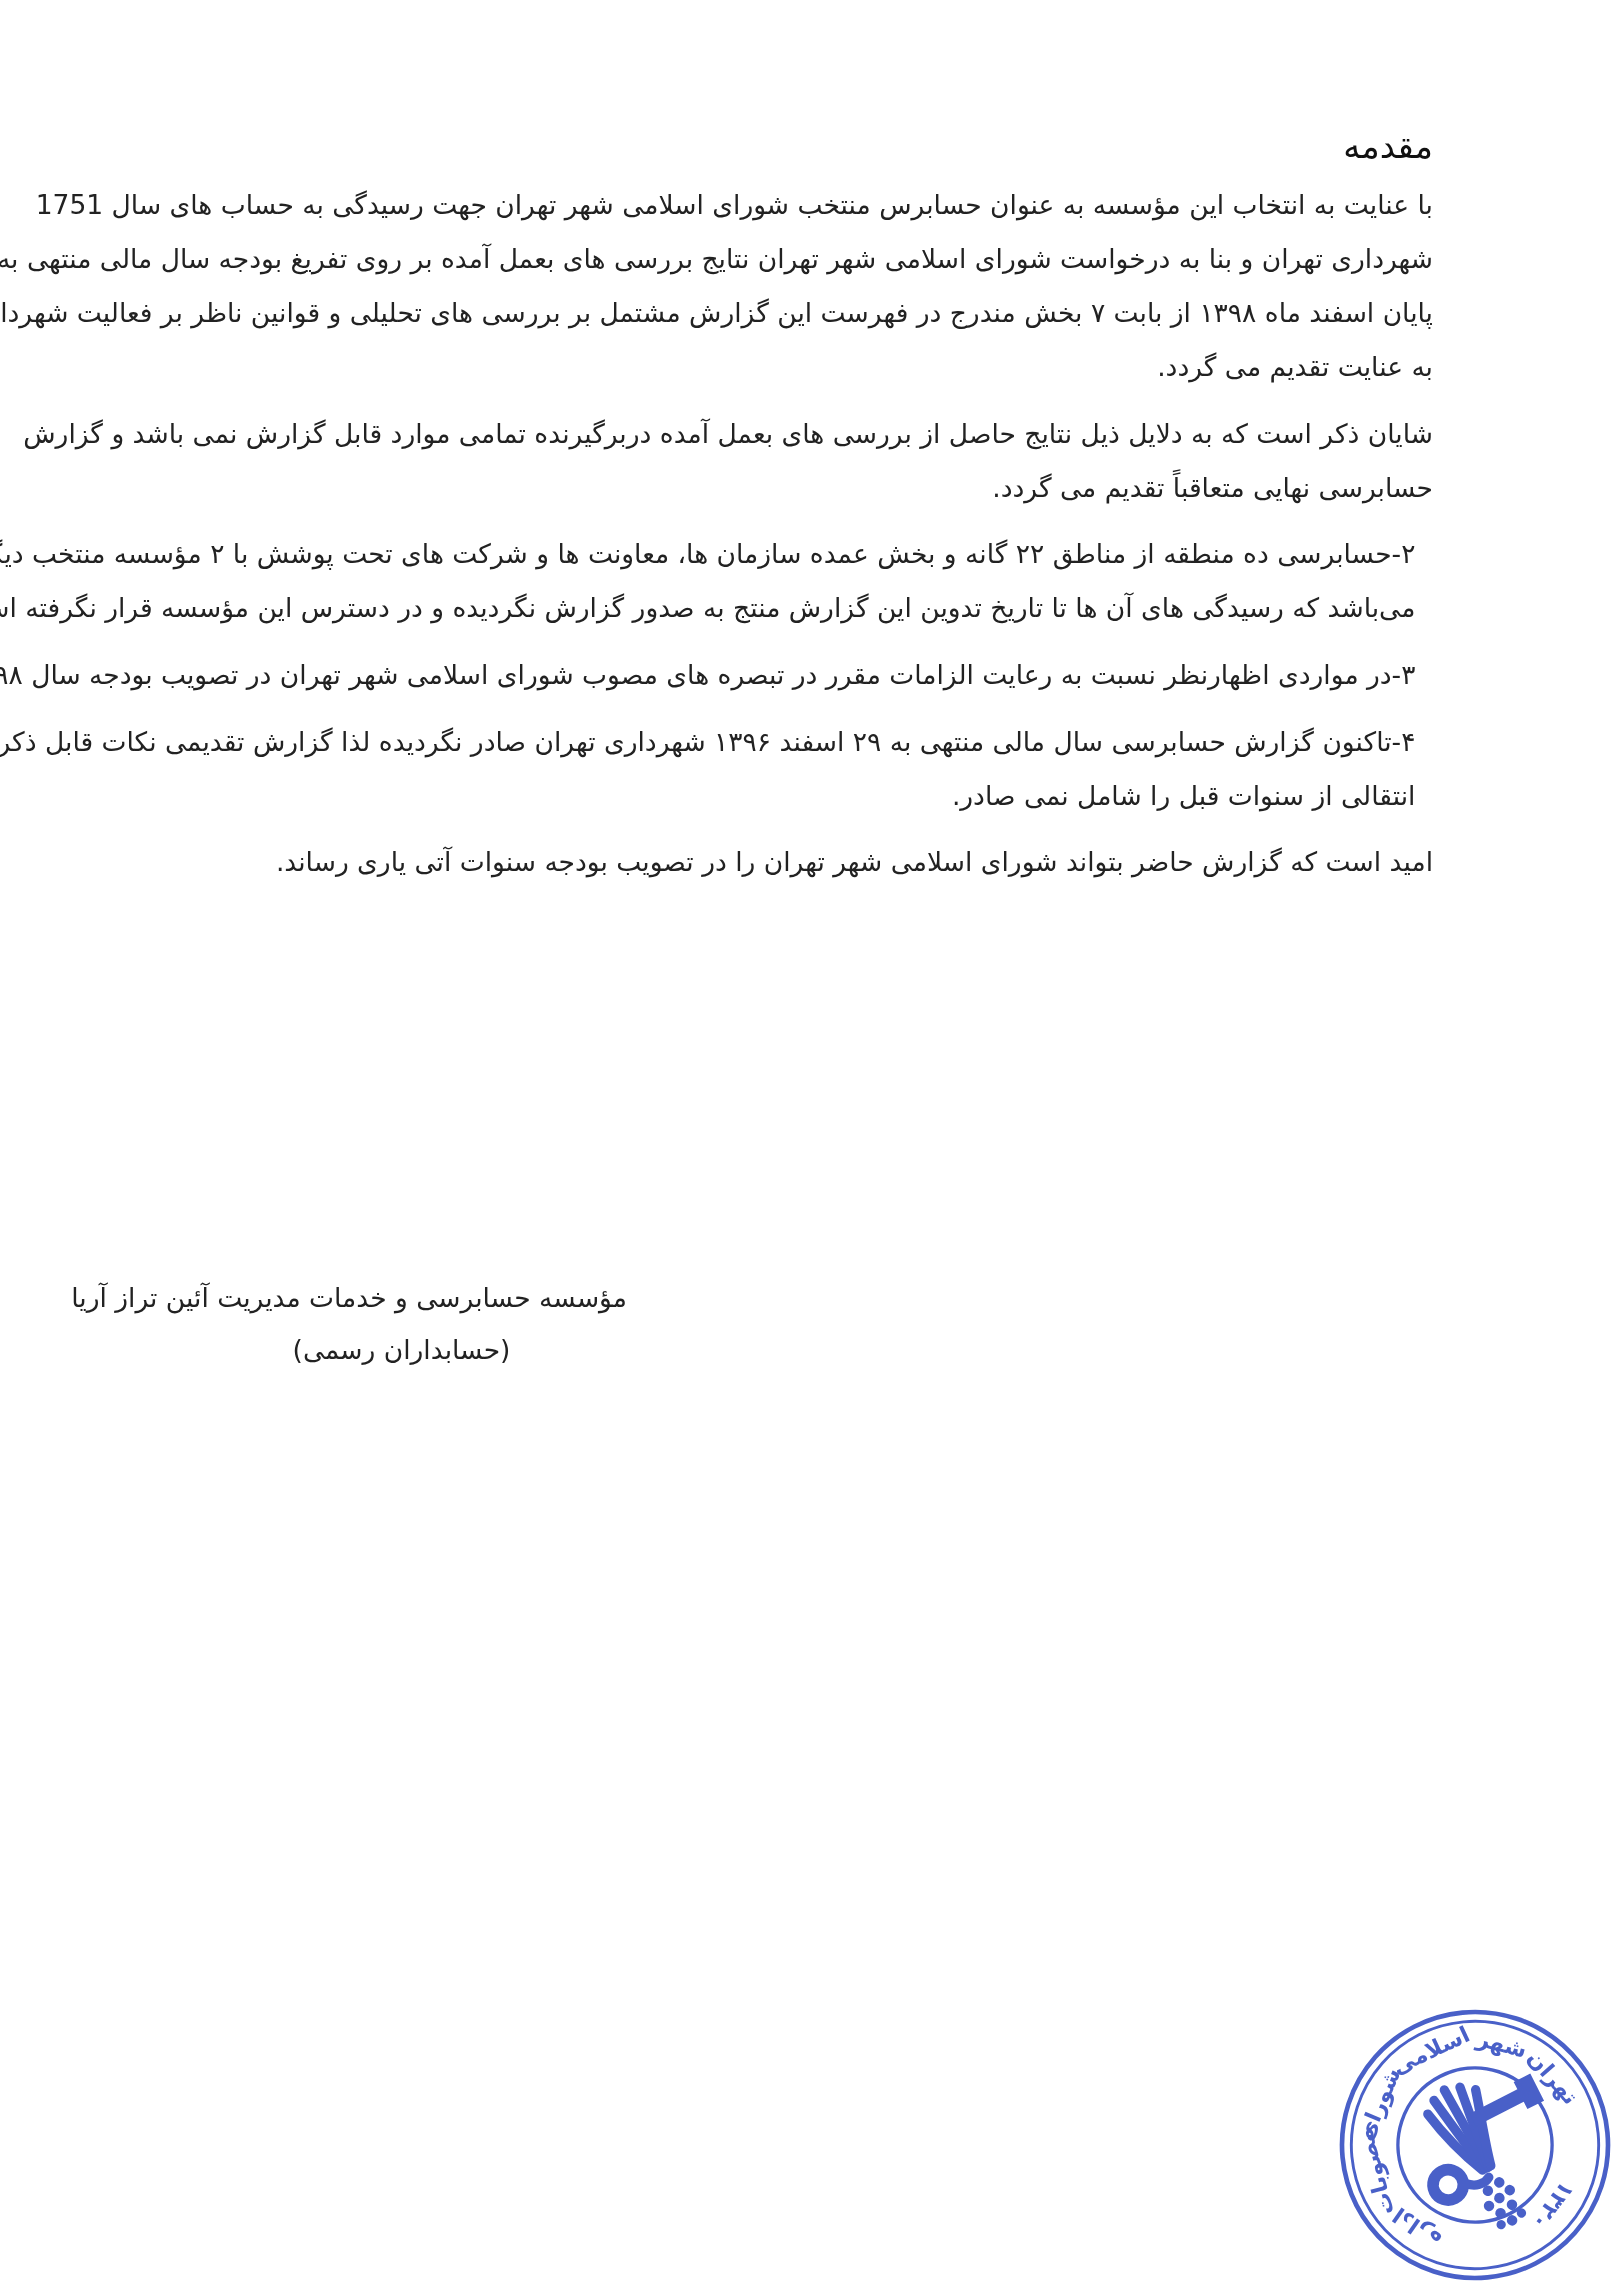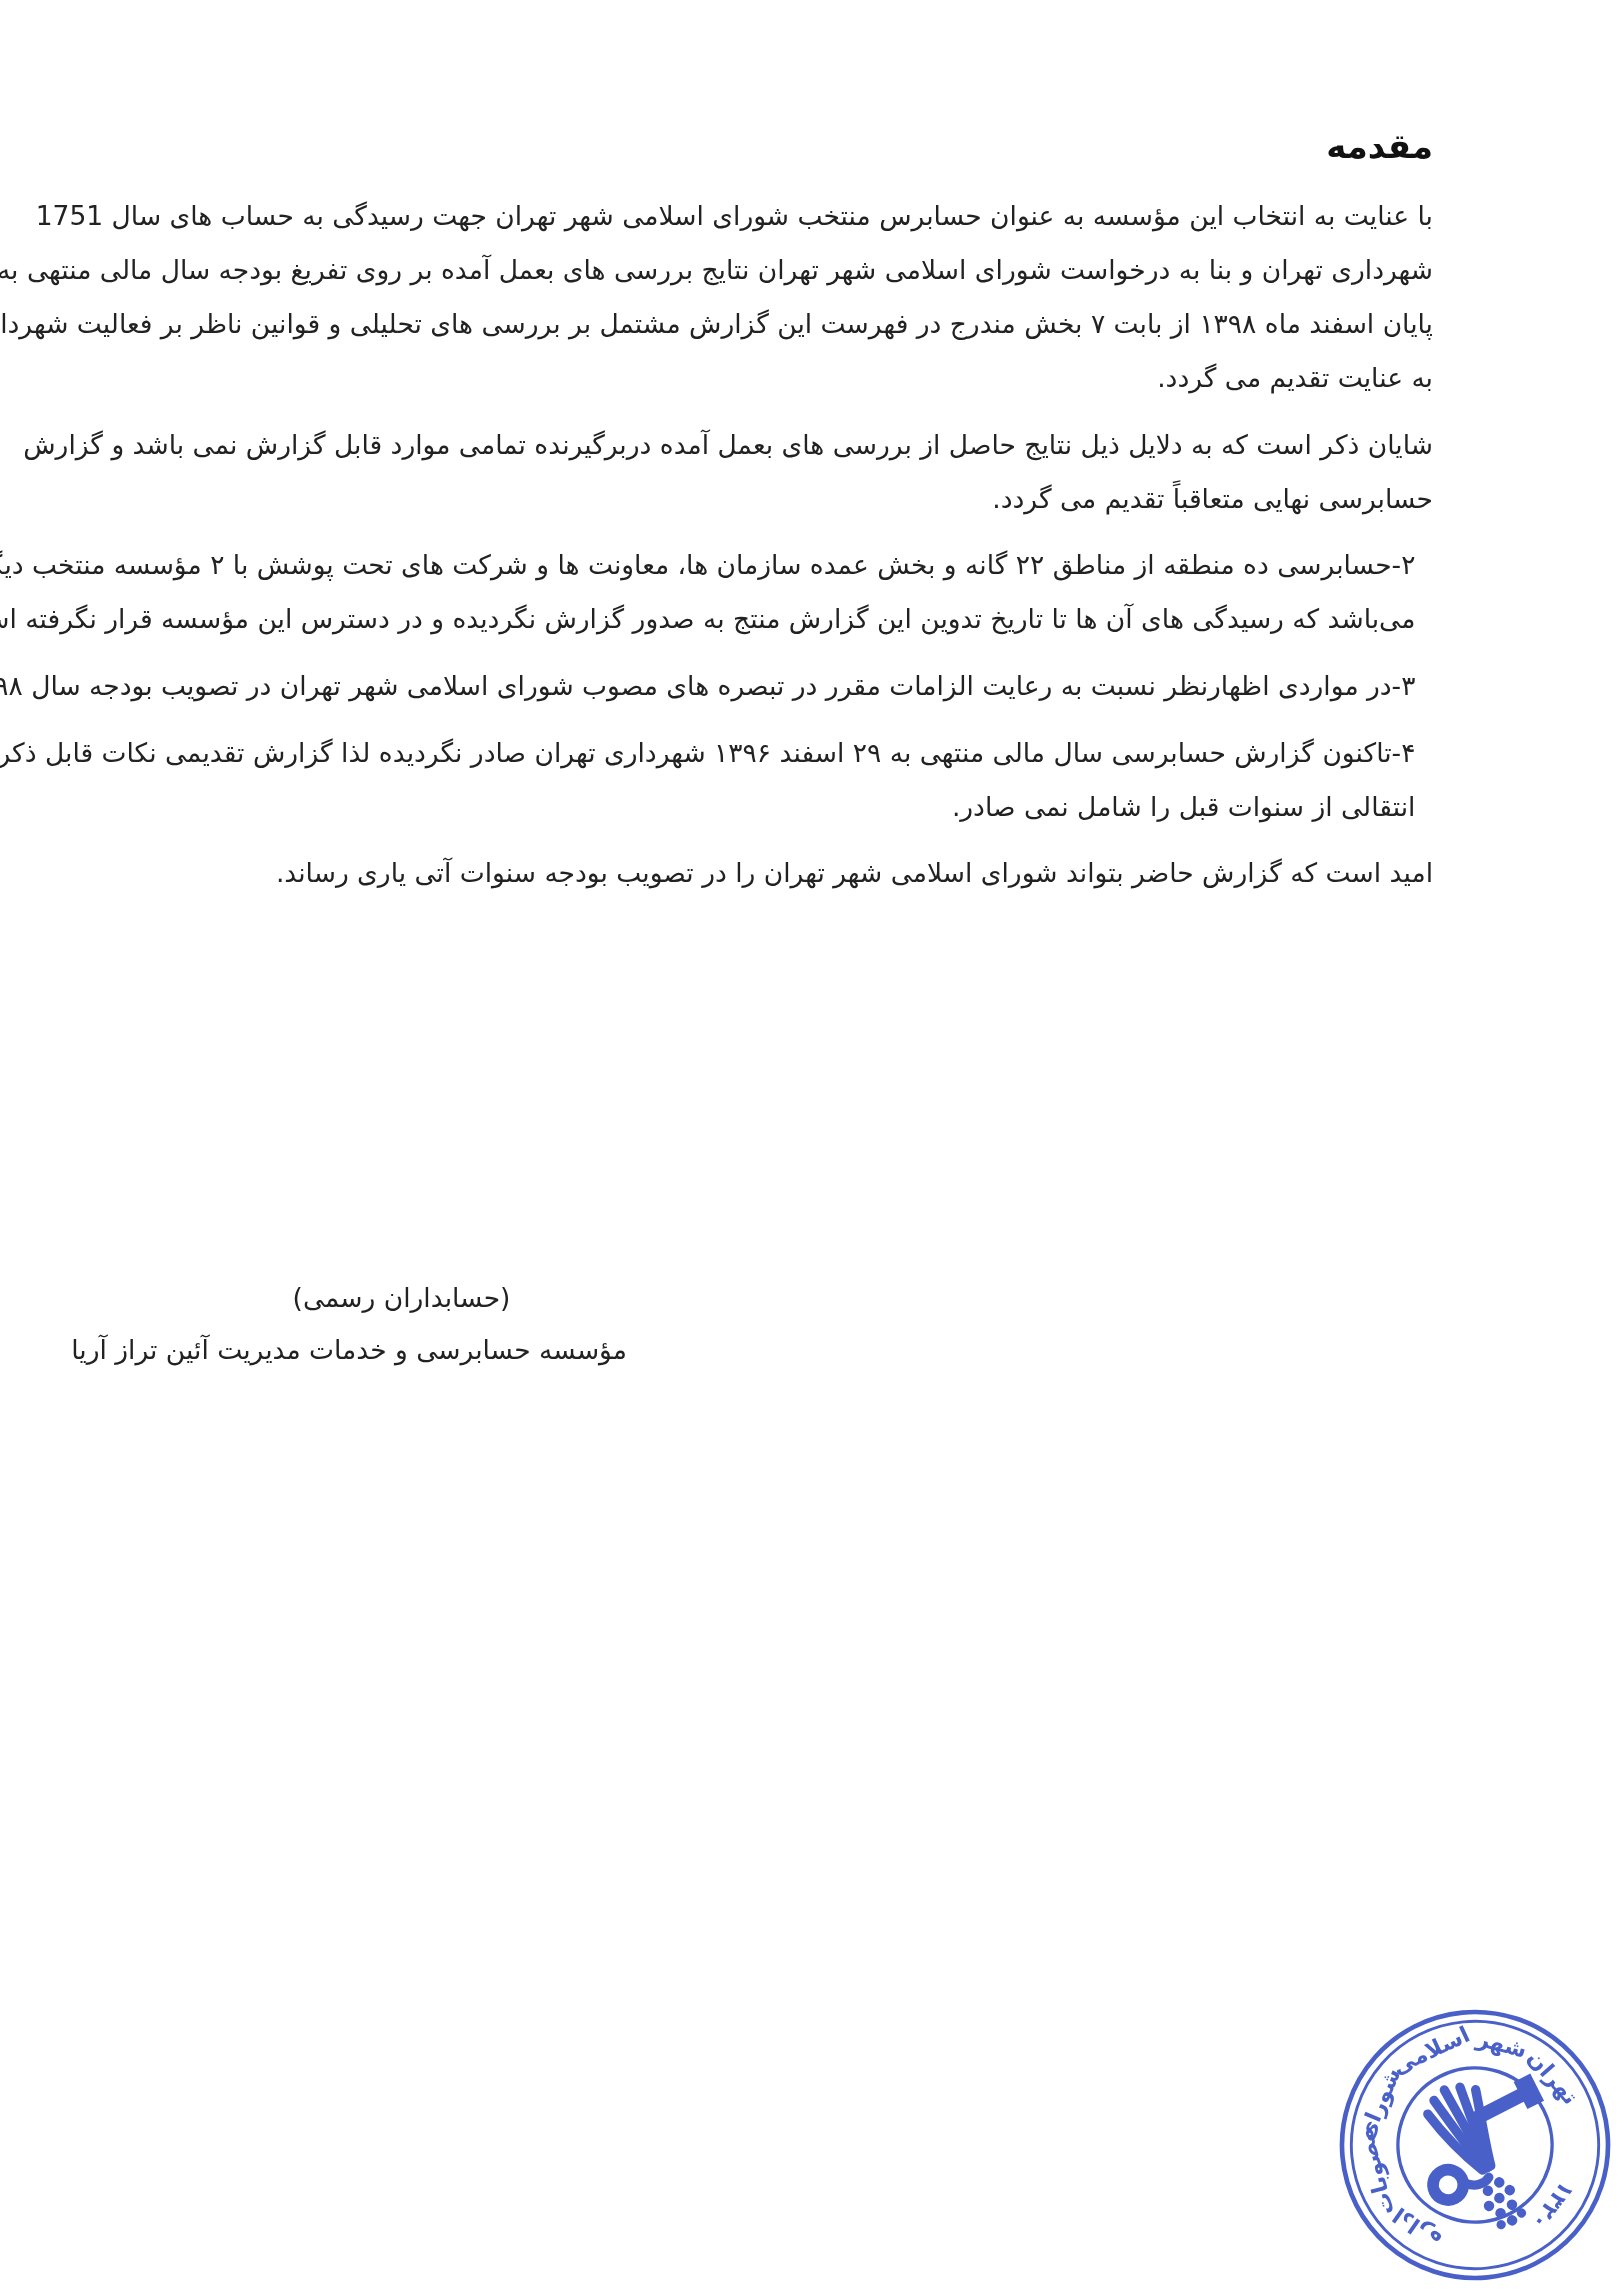--- a/index.html
+++ b/index.html
@@ -6,21 +6,21 @@
   body{
     width:1621px;height:2293px;position:relative;background:#ffffff;
     font-family:"DejaVu Sans", sans-serif;color:#1f1f1f;overflow:hidden;
   }
   .page{position:absolute;inset:0;}
   .content{
     position:absolute;top:0;right:188px;left:147px;
     padding-top:123px;text-align:right;direction:rtl;
   }
   .doc-title{
-    font-size:34px;font-weight:bold;line-height:47px;margin:0 0 19px 0;
+    font-size:34px;font-weight:normal;line-height:47px;margin:0 0 8px 0;
     letter-spacing:0;color:#111;
   }
   .para{margin:0 0 12.7px 0;}
   .line{
     font-size:26.5px;line-height:54px;white-space:nowrap;text-align:right;
     color:#222;
   }
   .item .line{padding-right:17.6px;}
   .signature{
     position:absolute;left:176px;top:1272px;width:451px;
@@ -69,22 +69,22 @@
       <div class="line">انتقالی از سنوات قبل را شامل نمی صادر.</div>
     </div>
 
     <div class="para">
       <div class="line">امید است که گزارش حاضر بتواند شورای اسلامی شهر تهران را در تصویب بودجه سنوات آتی یاری رساند.</div>
     </div>
 
   </div>
 
   <div class="signature">
+    <div class="line">مؤسسه حسابرسی و خدمات مدیریت آئین تراز آریا</div>
     <div class="line">(حسابداران رسمی)</div>
-    <div class="line">مؤسسه حسابرسی و خدمات مدیریت آئین تراز آریا</div>
   </div>
 
   <div class="stamp">
     <svg viewBox="0 0 240 240" xmlns="http://www.w3.org/2000/svg">
 
       <g fill="none" stroke="#3c55c4">
         <circle cx="120" cy="120" r="114" stroke-width="4"></circle>
         <circle cx="120" cy="120" r="106" stroke-width="2.5"></circle>
         <circle cx="120" cy="120" r="66" stroke-width="3"></circle>
       </g>

